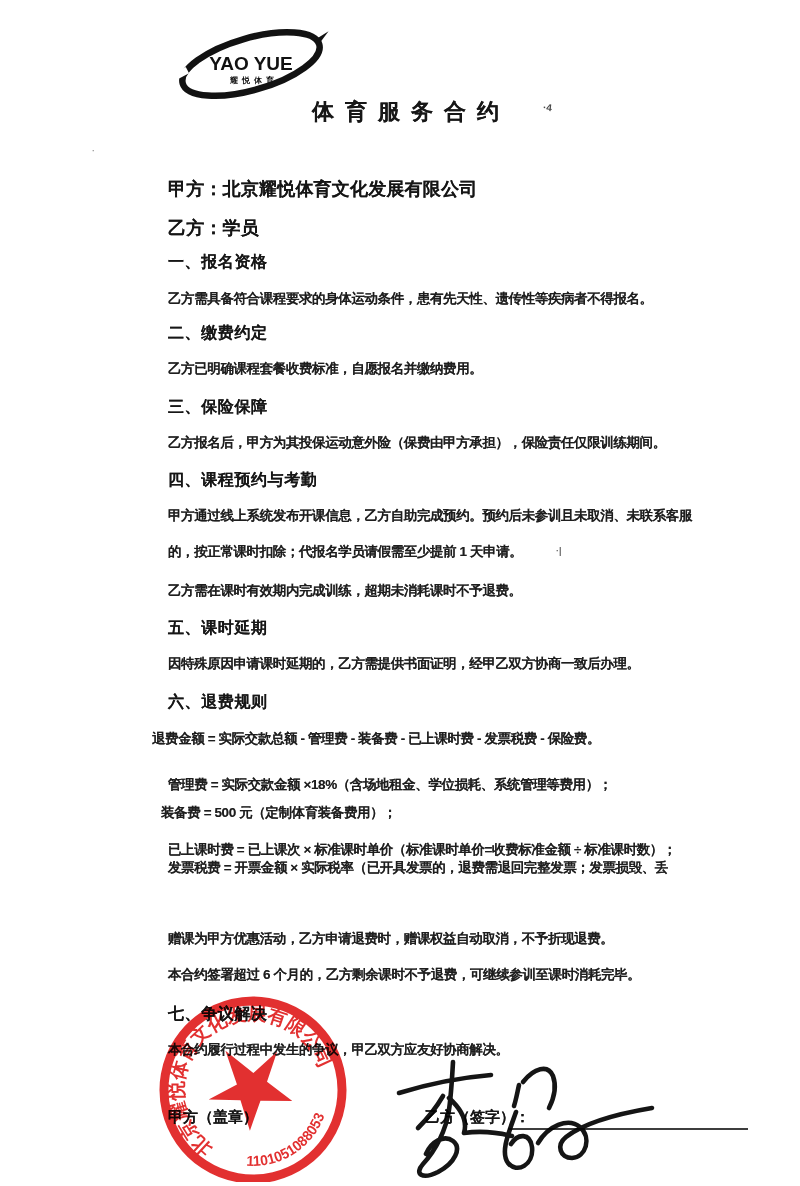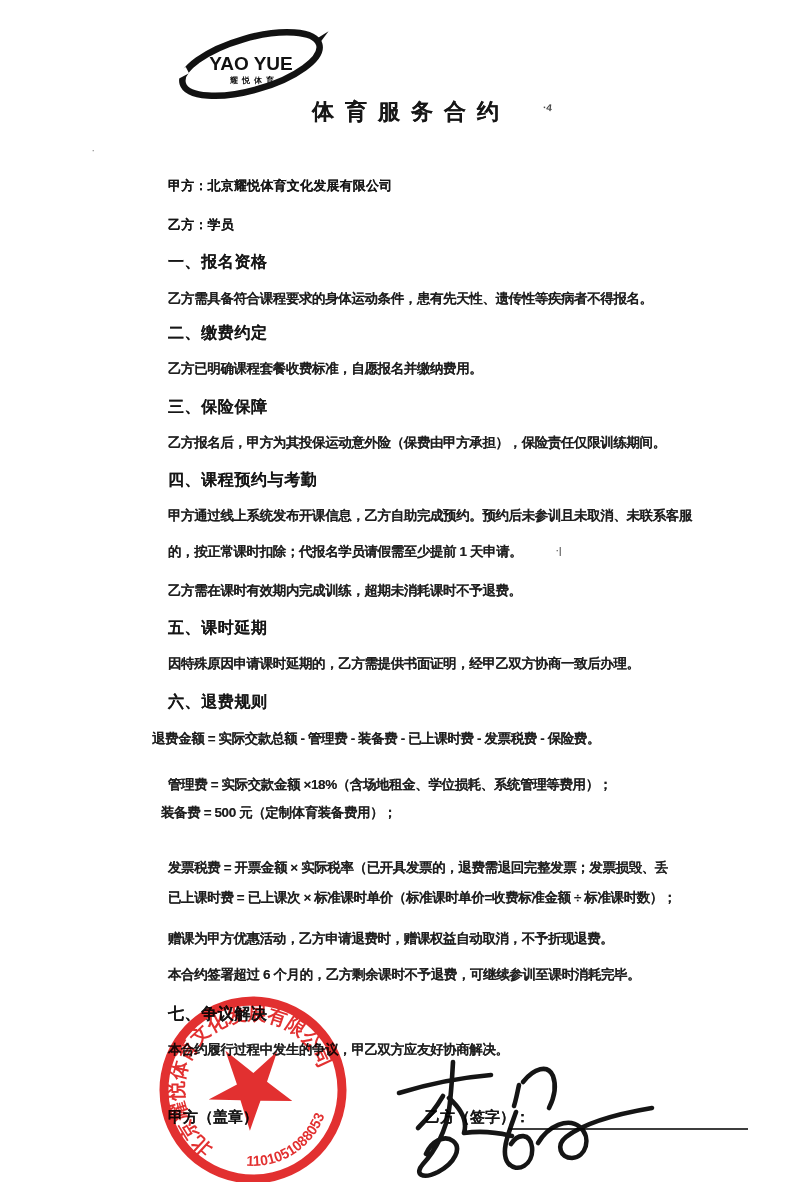--- a/index.html
+++ b/index.html
@@ -3,21 +3,21 @@
 <meta charset="utf-8">
 <style>
   html,body{margin:0;padding:0;background:#ffffff;}
   .page{
     position:relative;width:800px;height:1182px;background:#ffffff;overflow:hidden;
     font-family:"Liberation Sans", sans-serif;color:#1c1c1c;border-radius:26px;
   }
   .line{position:absolute;white-space:nowrap;}
   .title{font-size:22px;font-weight:700;letter-spacing:11px;color:#161616;
          text-shadow:0 0 .6px rgba(0,0,0,.75);}
-  .party{font-size:13px;font-weight:700;letter-spacing:.2px;color:#151515;
+  .party{font-size:18px;font-weight:700;letter-spacing:.2px;color:#151515;
          text-shadow:0 0 .5px rgba(0,0,0,.7);}
   .heading{font-size:16px;font-weight:700;letter-spacing:.6px;color:#161616;
          text-shadow:0 0 .5px rgba(0,0,0,.7);}
   .body{font-size:13.5px;font-weight:600;letter-spacing:-.4px;color:#1e1e1e;
          text-shadow:0 0 .4px rgba(0,0,0,.55);}
   .sig-label{font-size:15px;font-weight:700;color:#151515;
          text-shadow:0 0 .5px rgba(0,0,0,.7);}
   .artifact{position:absolute;color:#4a4a4a;font-weight:600;}
   .sig-underline{position:absolute;left:508px;top:1128px;width:240px;height:0;
          border-top:2px solid #3d3d3d;}
@@ -64,21 +64,21 @@
   <div class="artifact" style="left:556px;top:546px;font-size:9px;color:#666;">·|</div>
   <div class="line body" style="left:168px;top:582px;">乙方需在课时有效期内完成训练，超期未消耗课时不予退费。</div>
 
   <div class="line heading" style="left:168px;top:618px;">五、课时延期</div>
   <div class="line body" style="left:168px;top:655px;">因特殊原因申请课时延期的，乙方需提供书面证明，经甲乙双方协商一致后办理。</div>
 
   <div class="line heading" style="left:168px;top:692px;">六、退费规则</div>
   <div class="line body" style="left:152px;top:730px;">退费金额 = 实际交款总额 - 管理费 - 装备费 - 已上课时费 - 发票税费 - 保险费。</div>
   <div class="line body" style="left:168px;top:767px;margin-top:9px;">管理费 = 实际交款金额 ×18%（含场地租金、学位损耗、系统管理等费用）；</div>
   <div class="line body" style="left:161px;top:804px;">装备费 = 500 元（定制体育装备费用）；</div>
-  <div class="line body" style="left:168px;top:841px;margin-top:48px;">已上课时费 = 已上课次 × 标准课时单价（标准课时单价=收费标准金额 ÷ 标准课时数）；</div>
+  <div class="line body" style="left:168px;top:841px;">已上课时费 = 已上课次 × 标准课时单价（标准课时单价=收费标准金额 ÷ 标准课时数）；</div>
   <div class="line body" style="left:168px;top:859px;">发票税费 = 开票金额 × 实际税率（已开具发票的，退费需退回完整发票；发票损毁、丢</div>
   <div class="line body" style="left:168px;top:930px;">赠课为甲方优惠活动，乙方申请退费时，赠课权益自动取消，不予折现退费。</div>
   <div class="line body" style="left:168px;top:966px;">本合约签署超过 6 个月的，乙方剩余课时不予退费，可继续参训至课时消耗完毕。</div>
 
   <div class="line heading" style="left:168px;top:1004px;">七、争议解决</div>
   <div class="line body" style="left:168px;top:1041px;">本合约履行过程中发生的争议，甲乙双方应友好协商解决。</div>
 
   <div class="line sig-label" style="left:168px;top:1108px;">甲方（盖章）</div>
   <div class="line sig-label" style="left:425px;top:1108px;">乙方（签字）：</div>
   <div class="sig-underline"></div>

